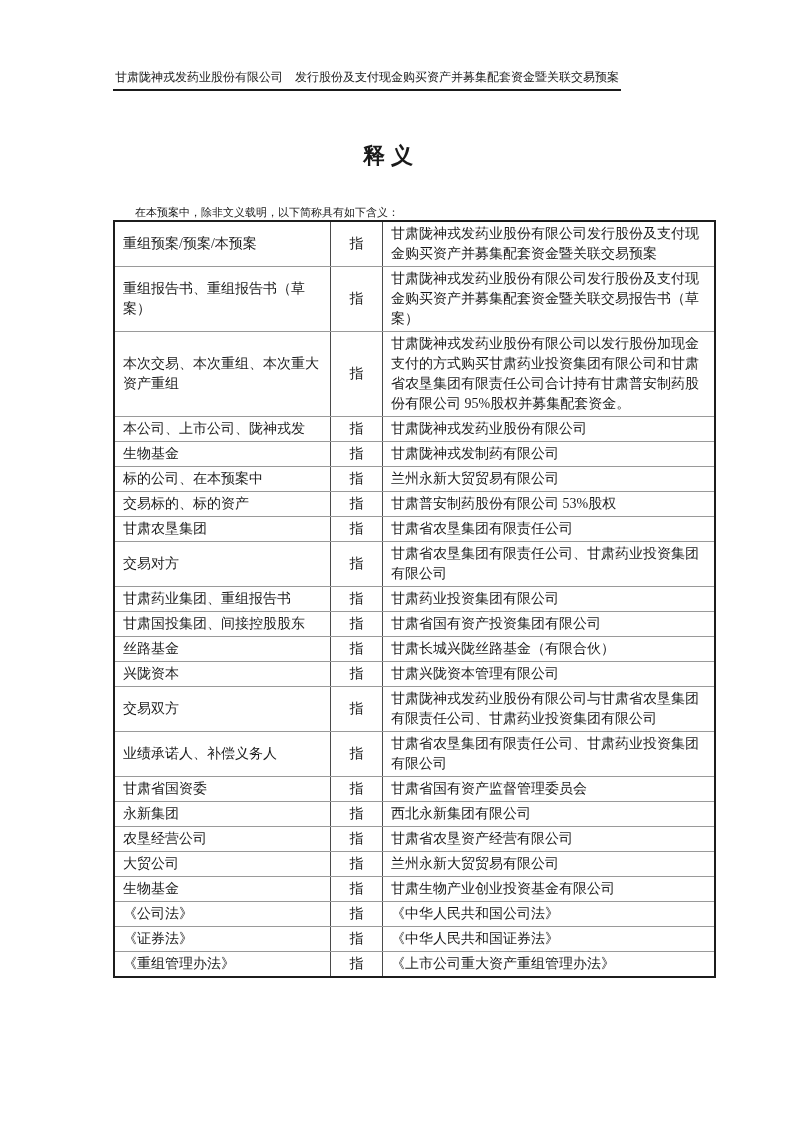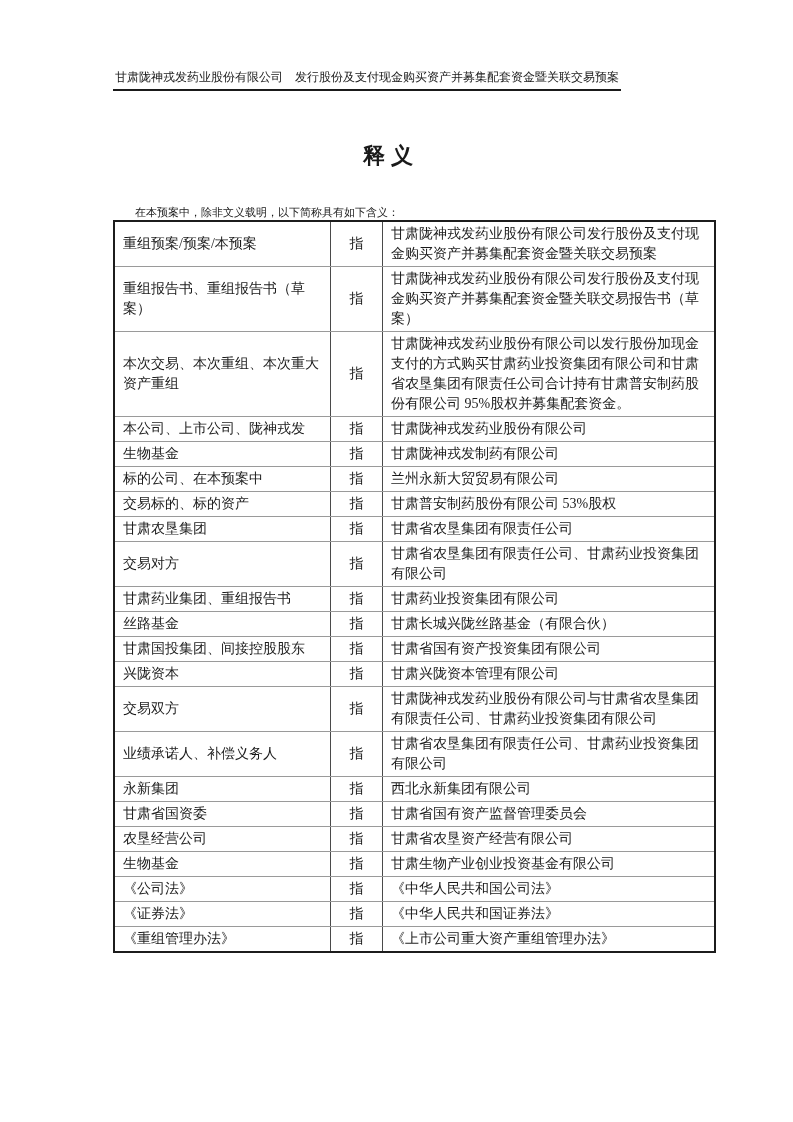--- a/index.html
+++ b/index.html
@@ -139,58 +139,63 @@
           <td class="col-term">交易对方</td>
           <td class="col-means">指</td>
           <td class="col-def">甘肃省农垦集团有限责任公司、甘肃药业投资集团有限公司</td>
         </tr>
         <tr>
           <td class="col-term">甘肃药业集团、重组报告书</td>
           <td class="col-means">指</td>
           <td class="col-def">甘肃药业投资集团有限公司</td>
         </tr>
         <tr>
+          <td class="col-term">甘肃国投集团、间接控股股东</td>
+          <td class="col-means">指</td>
+          <td class="col-def">甘肃省国有资产投资集团有限公司</td>
+        </tr>
+        <tr>
           <td class="col-term">丝路基金</td>
           <td class="col-means">指</td>
           <td class="col-def">甘肃长城兴陇丝路基金（有限合伙）</td>
         </tr>
         <tr>
-          <td class="col-term">甘肃国投集团、间接控股股东</td>
-          <td class="col-means">指</td>
-          <td class="col-def">甘肃省国有资产投资集团有限公司</td>
-        </tr>
-        <tr>
           <td class="col-term">兴陇资本</td>
           <td class="col-means">指</td>
           <td class="col-def">甘肃兴陇资本管理有限公司</td>
         </tr>
         <tr>
           <td class="col-term">交易双方</td>
           <td class="col-means">指</td>
           <td class="col-def">甘肃陇神戎发药业股份有限公司与甘肃省农垦集团有限责任公司、甘肃药业投资集团有限公司</td>
         </tr>
         <tr>
           <td class="col-term">业绩承诺人、补偿义务人</td>
           <td class="col-means">指</td>
           <td class="col-def">甘肃省农垦集团有限责任公司、甘肃药业投资集团有限公司</td>
         </tr>
         <tr>
+          <td class="col-term">甘肃省国资委</td>
+          <td class="col-means">指</td>
+          <td class="col-def">甘肃省国有资产监督管理委员会</td>
+        </tr>
+        <tr>
           <td class="col-term">永新集团</td>
           <td class="col-means">指</td>
           <td class="col-def">西北永新集团有限公司</td>
         </tr>
         <tr>
-          <td class="col-term">甘肃省国资委</td>
-          <td class="col-means">指</td>
-          <td class="col-def">甘肃省国有资产监督管理委员会</td>
-        </tr>
-        <tr>
           <td class="col-term">农垦经营公司</td>
           <td class="col-means">指</td>
           <td class="col-def">甘肃省农垦资产经营有限公司</td>
+        </tr>
+        <tr>
+          <td class="col-term">大贸公司</td>
+          <td class="col-means">指</td>
+          <td class="col-def">兰州永新大贸贸易有限公司</td>
         </tr>
         <tr>
           <td class="col-term">生物基金</td>
           <td class="col-means">指</td>
           <td class="col-def">甘肃生物产业创业投资基金有限公司</td>
         </tr>
         <tr>
           <td class="col-term">《公司法》</td>
           <td class="col-means">指</td>
           <td class="col-def">《中华人民共和国公司法》</td>

